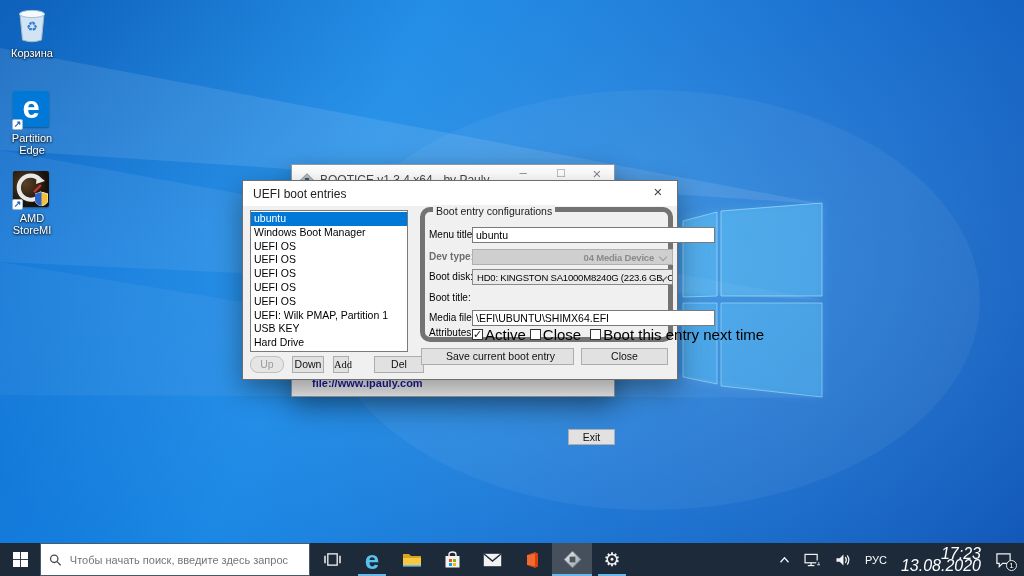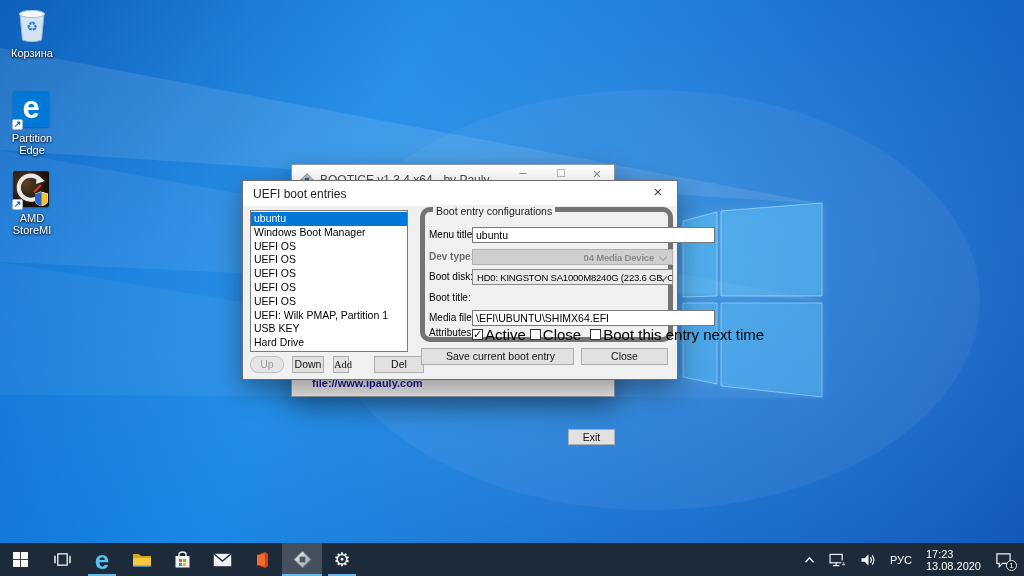--- a/index.html
+++ b/index.html
@@ -96,21 +96,21 @@
     height:2px; background:#6ab8ea; }
   .tb-cell.active-app { background:rgba(255,255,255,.18); }
   .tb-cell.active-app::after { left:0; right:0; }
   .searchbox { width:270px; background:#fff; display:flex; align-items:center;
     padding:0 8px; border:1px solid #4a5a6a; }
   .searchbox input { border:none; outline:none; width:100%; font-size:11px; color:#3a3a3a;
     font-family:"Liberation Sans",sans-serif; margin-left:8px; cursor:text; }
   .tray { margin-left:auto; display:flex; align-items:center; color:#fff; }
   .tray .titem { margin:0 7px; display:flex; align-items:center; }
   .lang { font-size:11px; }
-  .clock { text-align:left; font-size:11px; line-height:12px; }
+  .clock { text-align:right; font-size:16px; line-height:12px;font-style:italic; }
   .gear-glyph { color:#f2f2f2; font-size:19px; line-height:19px; }
   .badge { position:absolute; right:-5px; bottom:-3px; width:11px; height:11px; border-radius:50%;
     background:#13202e; border:1px solid #e8e8e8; color:#fff; font-size:8px; line-height:9px; text-align:center; }
 </style>
 </head>
 <body>
 
 <div class="desktop">
   <svg class="wp-svg" width="1024" height="576" viewBox="0 0 1024 576">
     <polygon points="0,48 822,204 0,150" fill="#ffffff" opacity="0.10"></polygon>
@@ -255,20 +255,27 @@
 <div class="taskbar">
   <div class="tb-cell" style="width:40px;">
     <svg width="15" height="15" viewBox="0 0 17 17">
       <rect x="0" y="0" width="8" height="8" fill="#fff"></rect>
         <rect x="9" y="0" width="8" height="8" fill="#fff"></rect>
       <rect x="0" y="9" width="8" height="8" fill="#fff"></rect>
         <rect x="9" y="9" width="8" height="8" fill="#fff"></rect>
     </svg>
   </div>
 
+  <div class="searchbox">
+    <svg width="14" height="14" viewBox="0 0 16 16">
+      <circle cx="6.5" cy="6.5" r="4.6" fill="none" stroke="#4a4a4a" stroke-width="1.6"></circle>
+      <line x1="10" y1="10" x2="14.5" y2="14.5" stroke="#4a4a4a" stroke-width="1.6"></line>
+    </svg>
+    <input placeholder="Чтобы начать поиск, введите здесь запрос" style="">
+  </div>
 
   <div class="tb-cell" style="margin-left:2px;">
     <svg width="17" height="15" viewBox="0 0 18 16">
       <rect x="4" y="2" width="10" height="12" fill="none" stroke="#f2f2f2" stroke-width="1.4"></rect>
       <line x1="1" y1="4" x2="1" y2="12" stroke="#f2f2f2" stroke-width="1.6"></line>
       <line x1="17" y1="4" x2="17" y2="12" stroke="#f2f2f2" stroke-width="1.6"></line>
     </svg>
   </div>
 
   <div class="tb-cell running">

